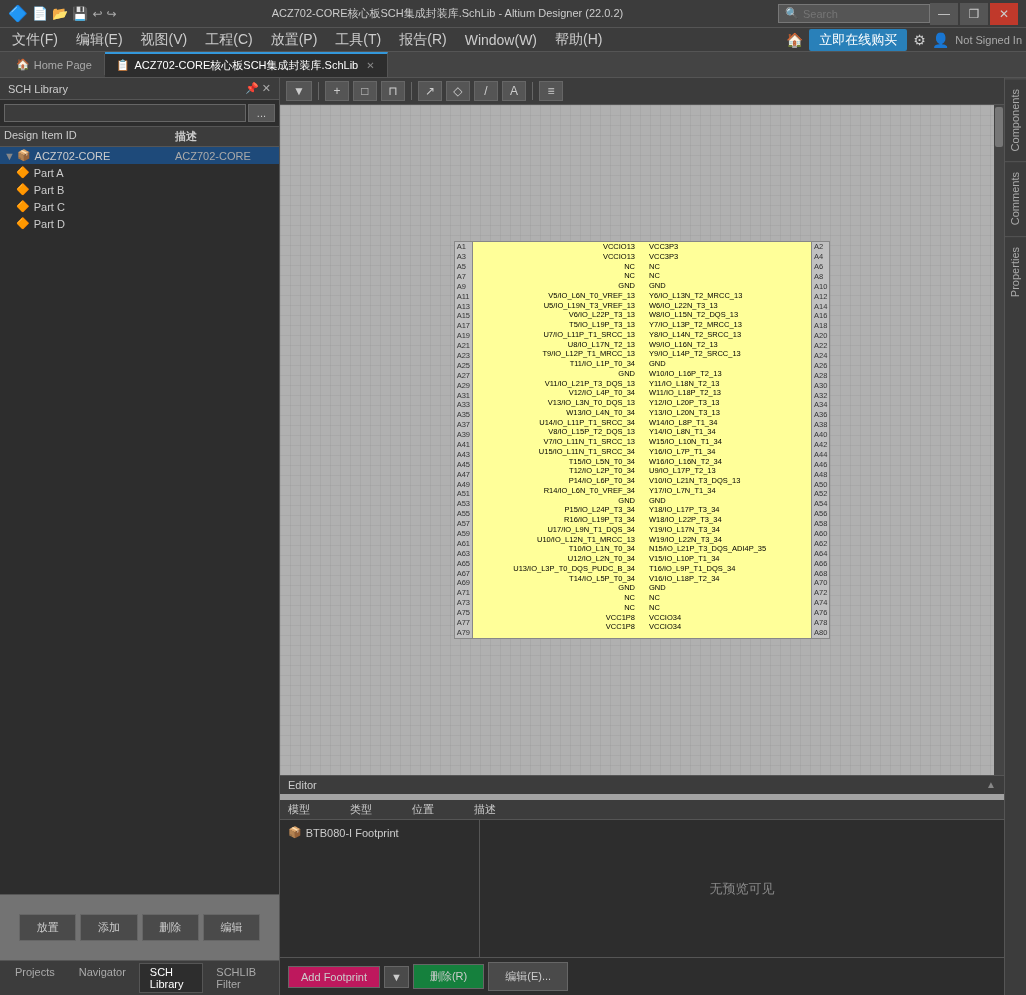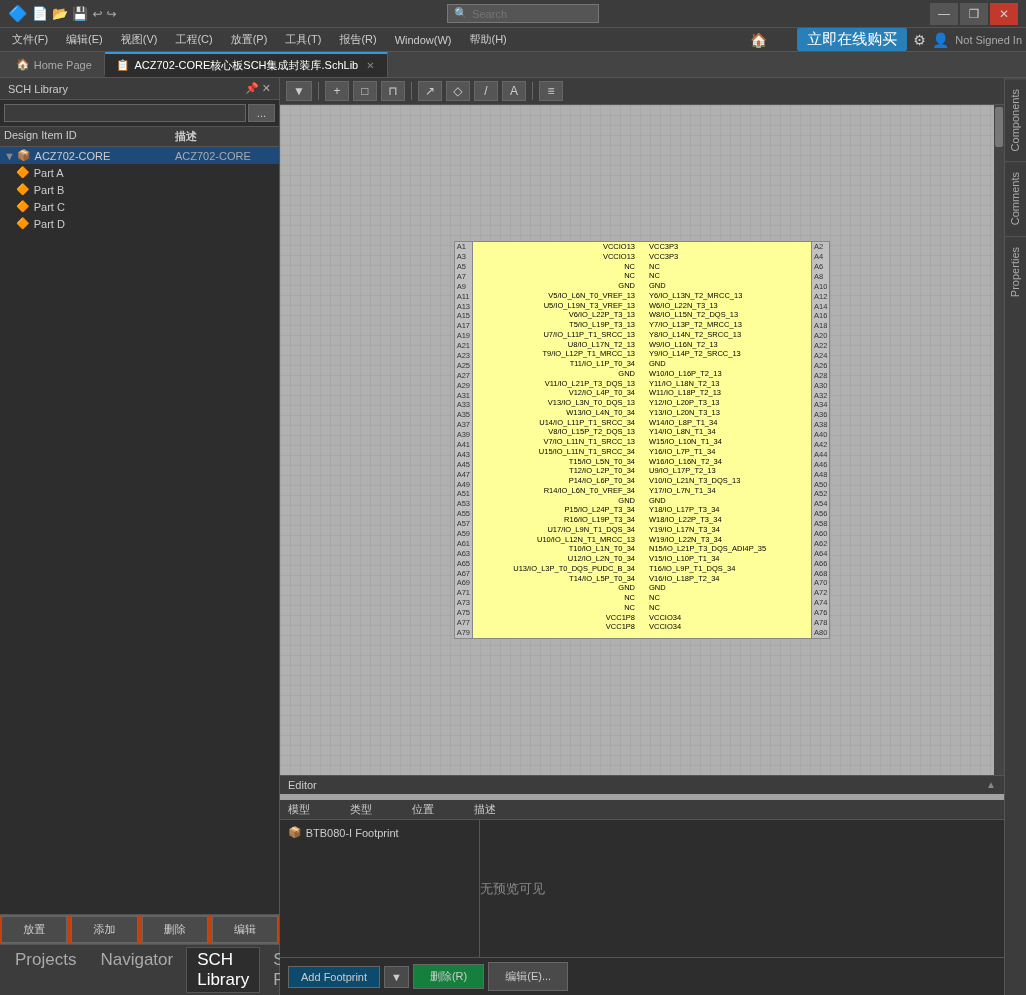--- a/index.html
+++ b/index.html
@@ -11,22 +11,22 @@
     #title-bar-icons span { font-size: 14px; cursor: pointer; }
     #title-center { font-size: 11px; color: #ccc; flex: 1; text-align: center; }
     #title-search { display: flex; align-items: center; background: #555; border: 1px solid #777; padding: 2px 6px; gap: 4px; }
     #title-search input { background: transparent; border: none; outline: none; color: #ccc; font-size: 11px; width: 120px; }
     #win-controls { display: flex; gap: 2px; }
     #win-controls span { display: inline-flex; align-items: center; justify-content: center; width: 28px; height: 22px; cursor: pointer; font-size: 12px; }
     #close-btn { background: #c0392b !important; }
 
     
     #menu-bar { background: #3c3c3c; height: 24px; display: flex; align-items: center; padding: 0 4px; border-bottom: 1px solid #555; gap: 2px; }
-    .menu-item { padding: 2px 8px; cursor: pointer; font-size: 11px; color: #ccc; }
-    #buy-btn { background: #2980b9; color: white; padding: 2px 10px; border-radius: 2px; font-size: 15px; cursor: pointer; margin-left: 24px; }
+    .menu-item { padding: 2px 8px; cursor: pointer; font-size: 14px; color: #ccc; }
+    #buy-btn { background: #2980b9; color: white; padding: 2px 10px; border-radius: 2px; font-size: 13px; cursor: pointer; margin-left: 0; }
     #toolbar-right { margin-left: auto; display: flex; align-items: center; gap: 6px; font-size: 11px; }
 
     
     #tab-bar { background: #444; height: 26px; display: flex; align-items: center; padding: 0 4px; border-bottom: 1px solid #555; }
     .tab { padding: 4px 12px; font-size: 11px; cursor: pointer; color: #aaa; border-right: 1px solid #555; display: flex; align-items: center; gap: 4px; }
     .tab.active { background: #2d2d2d; color: #fff; border-top: 2px solid #3498db; }
     .tab-close { font-size: 10px; margin-left: 4px; color: #888; cursor: pointer; }
 
     
     #main-layout { display: flex; height: calc(995px - 28px - 24px - 26px); }
@@ -44,25 +44,25 @@
     .tree-row { display: flex; align-items: center; padding: 2px 4px; cursor: pointer; }
     .tree-row.selected { background: #1e4a7a; }
     .tree-row .arrow { margin-right: 2px; color: #888; }
     .tree-row .icon { margin-right: 4px; }
     .tree-row .label { flex: 1; }
     .tree-row .desc { width: 100px; color: #aaa; }
     .tree-indent { padding-left: 16px; }
 
     
     #bottom-tabs { display: flex; background: #3c3c3c; border-top: 1px solid #555; padding: 2px 4px; gap: 2px; }
-    .btab { padding: 2px 10px; font-size: 17px; cursor: pointer; color: #aaa; border: 1px solid transparent; }
+    .btab { padding: 2px 10px; font-size: 11px; cursor: pointer; color: #aaa; border: 1px solid transparent; }
     .btab.active { background: #2d2d2d; border: 1px solid #555; color: #fff; }
 
     
-    #action-btns { display: flex; padding: 1px; gap: 4px; background: #c2410c; border-top: 1px solid #555; }
+    #action-btns { display: flex; padding: 19px; gap: 4px; background: #737373; border-top: 1px solid #555; }
     .action-btn { flex: 1; padding: 5px 4px; background: #4a4a4a; border: 1px solid #666; color: #ccc; cursor: pointer; font-size: 11px; text-align: center; }
 
     
     #center-area { flex: 1; display: flex; flex-direction: column; background: #1a1a1a; }
     #toolbar-strip { background: #3c3c3c; padding: 3px 6px; display: flex; align-items: center; gap: 4px; border-bottom: 1px solid #555; }
     .tool-btn { background: #555; border: 1px solid #666; color: #ccc; padding: 2px 6px; cursor: pointer; font-size: 12px; min-width: 24px; text-align: center; }
     .tool-sep { width: 1px; height: 18px; background: #666; margin: 0 2px; }
 
     #canvas-area { flex: 1; background: #b8b8b8; position: relative; overflow: hidden; cursor: crosshair; }
     #canvas-inner { position: absolute; top: 0; left: 0; right: 0; bottom: 0; display: flex; align-items: center; justify-content: center; }
@@ -73,29 +73,29 @@
     .pin-left { text-align: right; padding-right: 2px; min-width: 160px; }
     .pin-right { text-align: left; padding-left: 2px; min-width: 160px; }
 
     
     #editor-panel { height: 220px; background: #2d2d2d; border-top: 1px solid #555; display: flex; flex-direction: column; }
     #editor-header { background: #3c3c3c; padding: 3px 8px; font-size: 11px; border-bottom: 6px solid #a3a3a3; }
     #editor-cols { display: flex; background: #3c3c3c; padding: 2px 8px; font-size: 11px; border-bottom: 1px solid #555; gap: 40px; }
     #editor-content { flex: 1; display: flex; }
     #editor-list { width: 200px; padding: 4px; border-right: 1px solid #555; }
     .editor-item { display: flex; align-items: center; gap: 4px; padding: 2px 4px; font-size: 11px; cursor: pointer; }
-    #editor-preview { flex: 1; display: flex; align-items: center; color: #888; font-size: 13px; }
+    #editor-preview { flex: 1; display: flex; align-items: center; justify-content: center; color: #888; font-size: 13px; }
 
     
     #right-side { width: 22px; display: flex; flex-direction: column; background: #3c3c3c; border-left: 1px solid #555; }
     .side-tab { writing-mode: vertical-rl; text-orientation: mixed; padding: 10px 4px; font-size: 11px; cursor: pointer; color: #aaa; border-bottom: 1px solid #555; transform: rotate(180deg); white-space: nowrap; }
 
     
     #footprint-bar { display: flex; align-items: center; gap: 4px; padding: 4px 8px; background: #2d2d2d; border-top: 1px solid #555; }
-    .fp-main-btn { background: #0c4a6e; border: 1px solid #666; color: #ccc; padding: 4px 12px; cursor: pointer; font-size: 11px; }
+    .fp-main-btn { background: #be185d; border: 1px solid #666; color: #ccc; padding: 4px 12px; cursor: pointer; font-size: 11px; }
     .fp-arrow-btn { background: #4a4a4a; border: 1px solid #666; color: #ccc; padding: 4px 6px; cursor: pointer; font-size: 11px; }
     .fp-delete-btn { background: #15803d; border: 1px solid #666; color: #ccc; padding: 4px 16px; cursor: pointer; font-size: 11px; }
     .fp-edit-btn { background: #4a4a4a; border: 1px solid #666; color: #ccc; padding: 6px 16px; cursor: pointer; font-size: 11px; }
 
     
     .sch-table { font-size: 7.5px; color: #000; border-collapse: collapse; }
     .sch-table td { padding: 0 2px; line-height: 1.3; }
 
     
     #canvas-area {
@@ -111,20 +111,21 @@
 
 <div id="title-bar">
   <div id="title-bar-icons">
     <span style="font-size:16px;">🔷</span>
     <span style="font-size:13px;">📄</span>
     <span style="font-size:13px;">📂</span>
     <span style="font-size:13px;">💾</span>
     <span style="font-size:12px; color:#aaa;">↩</span>
     <span style="font-size:12px; color:#aaa;">↪</span>
   </div>
+  <div id="title-center">ACZ702-CORE核心板SCH集成封装库.SchLib - Altium Designer (22.0.2)</div>
   <div id="title-search">
     <span>🔍</span>
     <input type="text" placeholder="Search" style="">
   </div>
   <div id="win-controls">
     <span style="background:#555;">—</span>
     <span style="background:#555;">❐</span>
     <span id="close-btn">✕</span>
   </div>
 </div>

